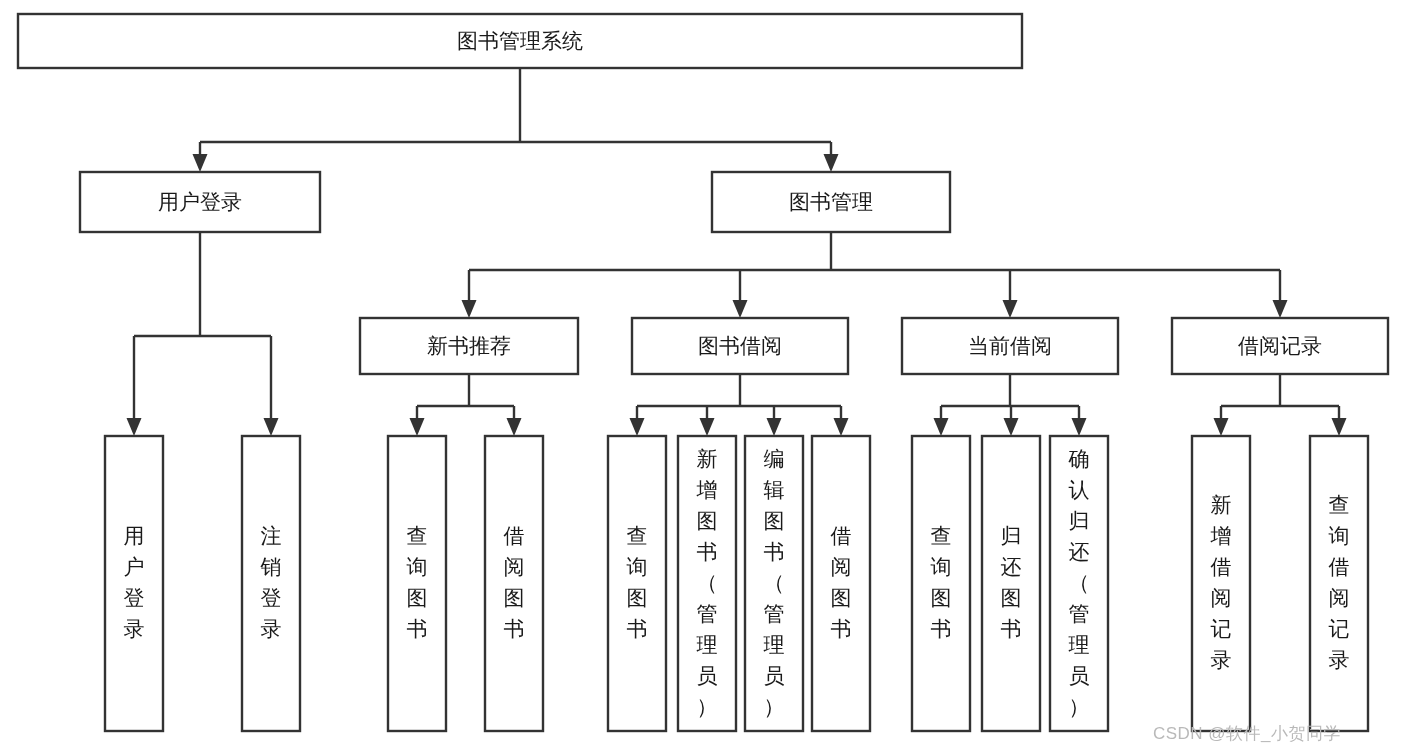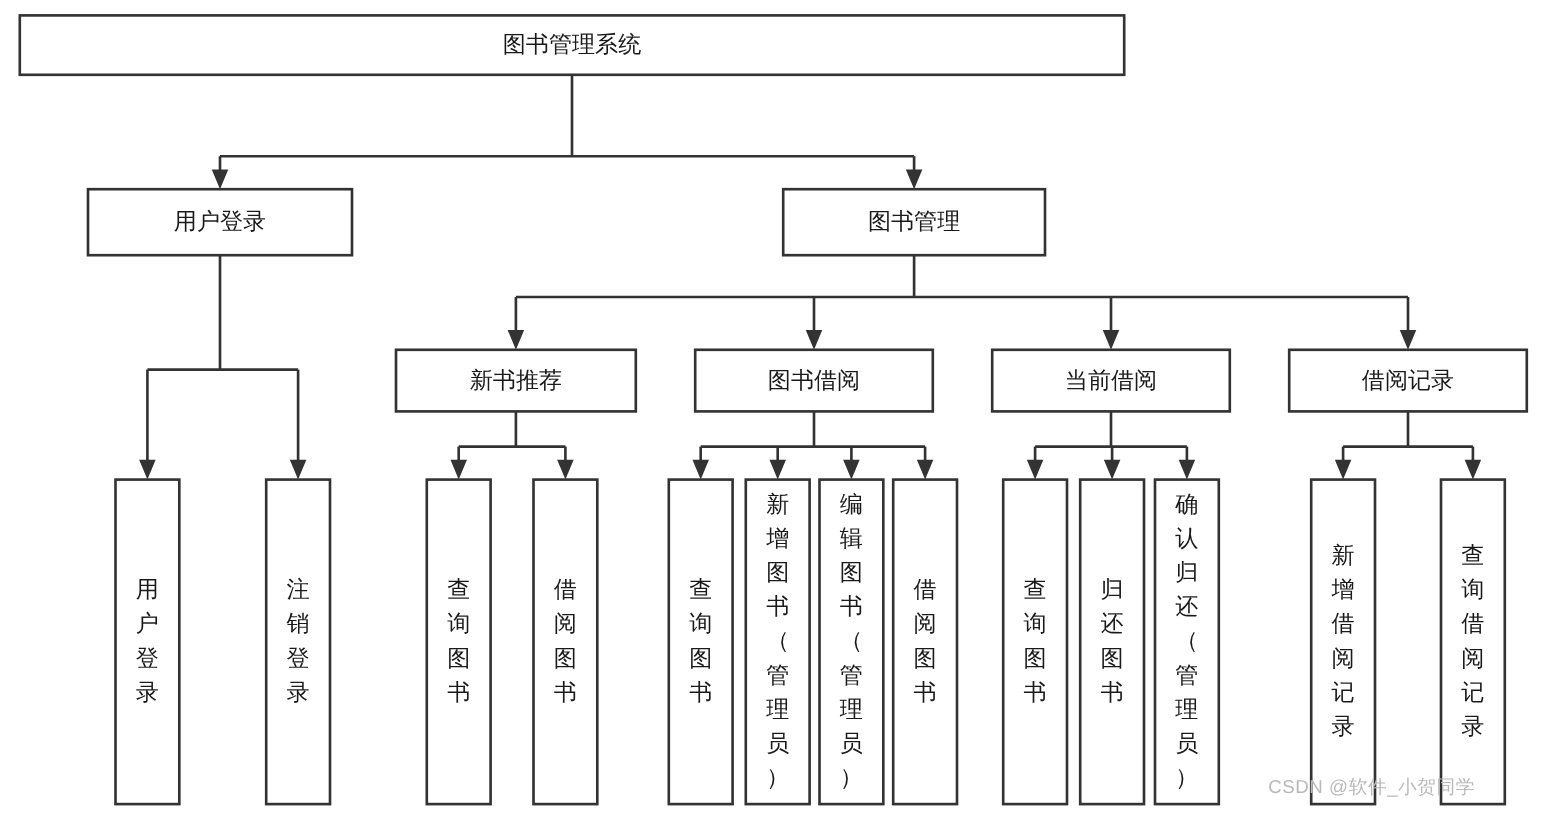--- a/index.html
+++ b/index.html
@@ -50,21 +50,21 @@
   }
   .node-label-v {
     font-family: "Liberation Sans", "DejaVu Sans", sans-serif;
     font-size: 21px;
     fill: #1a1a1a;
     text-anchor: middle;
   }
   .watermark {
     position: absolute;
     right: 8px;
-    bottom: 20px;
+    bottom: 2px;
     font-family: "Liberation Sans", "DejaVu Sans", sans-serif;
     font-size: 17px;
     color: #b9b9b9;
     letter-spacing: 0.5px;
     white-space: nowrap;
     user-select: none;
   }
 </style>
 </head>
 <body>

